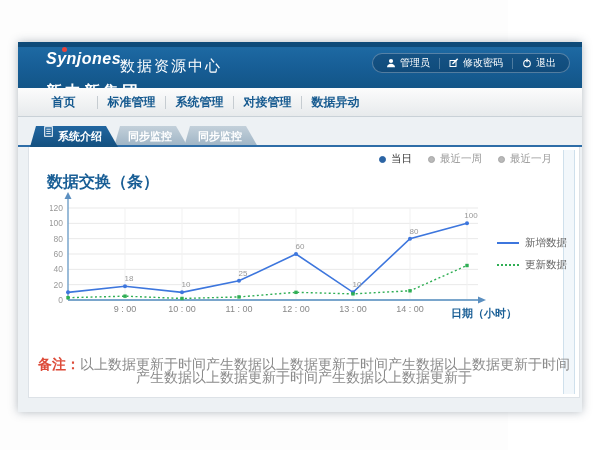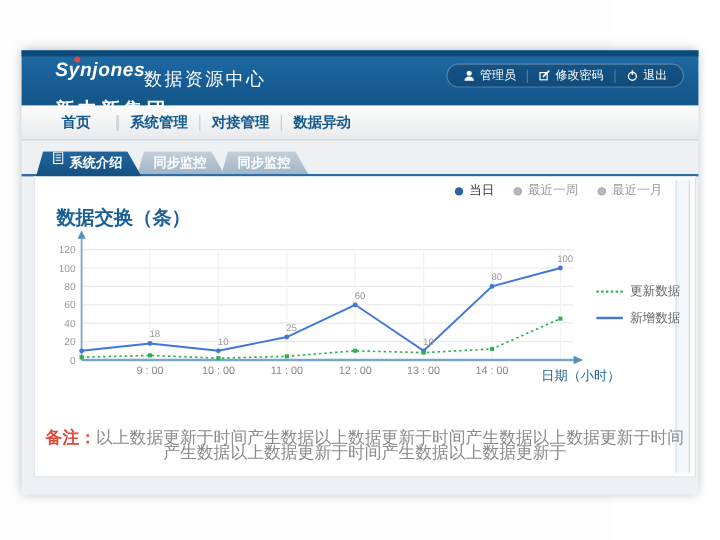--- a/index.html
+++ b/index.html
@@ -50,21 +50,21 @@
 
   
   .filters { position:absolute; right:30px; top:110px; display:flex; gap:16px; align-items:center; }
   .f-opt { display:flex; align-items:center; gap:5px; font-size:10.5px; color:#999; cursor:pointer; }
   .f-opt .dot { width:7px; height:7px; border-radius:50%; background:#b9b9b9; border:1px solid #a6a6a6; }
   .f-opt.sel { color:#333;text-align:center; }
   .f-opt.sel .dot { background:#2b64a4; border-color:#2b64a4; }
 
   
   .y-title { position:absolute; left:29px; top:130px; font-size:16px; font-weight:bold; color:#1a5f96; }
-  .x-title { position:absolute; left:433px; top:264px; font-size:11px; font-weight:normal; color:#1a5f96; white-space:nowrap; }
+  .x-title { position:absolute; left:433px; top:264px; font-size:11px; font-weight:bold; color:#1a5f96; white-space:nowrap; }
   .chart-wrap { position:absolute; left:32px; top:150px; width:445px; height:123px; }
   .legend { position:absolute; left:479px; top:190px; }
   .lg-row { display:flex; align-items:center; gap:6px; height:22px; }
   .lg-line { width:22px; border-top:2px solid #3d76dd; }
   .lg-line.dotted { border-top-style:dotted; border-top-color:#2fae54; }
   .lg-txt { font-size:10.5px; color:#666; white-space:nowrap; }
 
   
   .footnote { position:absolute; left:14px; top:316px; width:544px; text-align:center;
     font-size:14px; color:#8a8a8a; line-height:13px; }
@@ -115,20 +115,21 @@
               </svg>
           </span>
           <span>退出</span>
         </div>
       </div>
     </div>
 
     <div class="nav" id="main-nav">
         <div class="nav-item">首页</div>
         <div class="nav-sep"></div>
+        <div class="nav-item">标准管理</div>
         <div class="nav-sep"></div>
         <div class="nav-item">系统管理</div>
         <div class="nav-sep"></div>
         <div class="nav-item">对接管理</div>
         <div class="nav-sep"></div>
         <div class="nav-item">数据异动</div>
       </div>
 
     <div class="tabbar" id="tabbar">
         <div class="tab active">
@@ -236,26 +237,26 @@
             <rect x="301.3" y="100.16666666666666" width="3.4" height="3.4" fill="#2fae54"></rect>
             <rect x="358.3" y="97.1" width="3.4" height="3.4" fill="#2fae54"></rect>
             <rect x="415.3" y="71.8" width="3.4" height="3.4" fill="#2fae54"></rect>
           </g>
         </svg>
     </div>
     <div class="x-title">日期（小时）</div>
 
     <div class="legend" id="legend">
         <div class="lg-row">
+          <span class="lg-line" style="border-top-color: rgb(61, 118, 221);"></span>
+          <span class="lg-txt">新增数据</span>
+        </div>
+        <div class="lg-row">
           <span class="lg-line dotted" style="border-top-color: rgb(47, 174, 84);"></span>
           <span class="lg-txt">更新数据</span>
-        </div>
-        <div class="lg-row">
-          <span class="lg-line" style="border-top-color: rgb(61, 118, 221);"></span>
-          <span class="lg-txt">新增数据</span>
         </div>
       </div>
 
     <div class="footnote">
       <span class="pre">备注：</span><span>以上数据更新于时间产生数据以上数据更新于时间产生数据以上数据更新于时间产生数据以上数据更新于时间产生数据以上数据更新于</span>
     </div>
 
   </div>
 </div>
 

